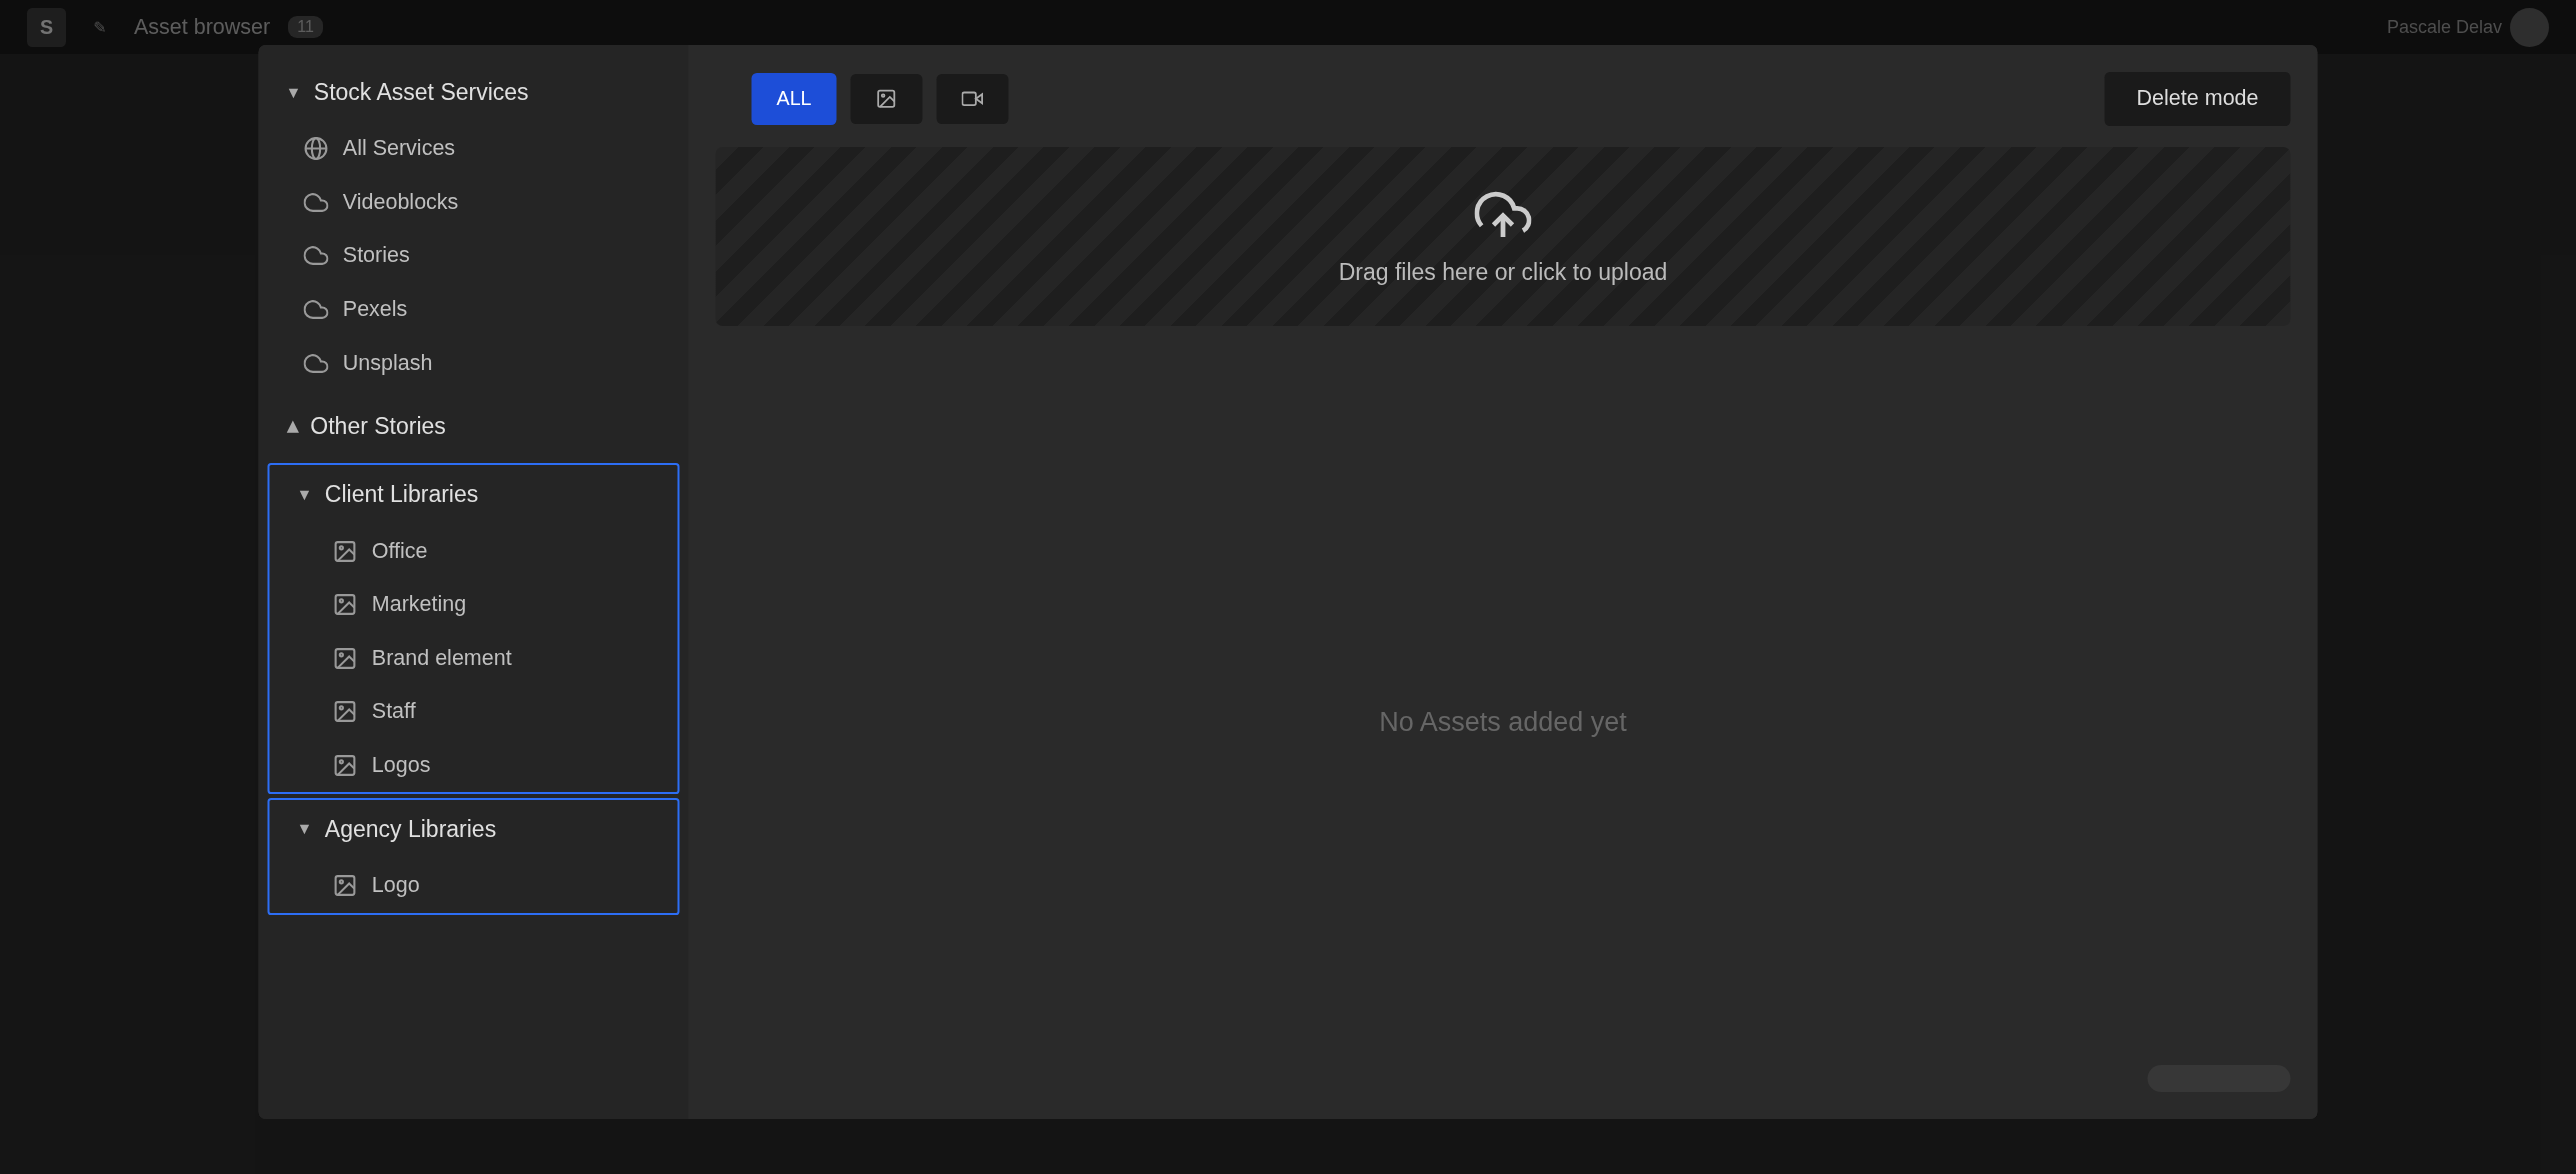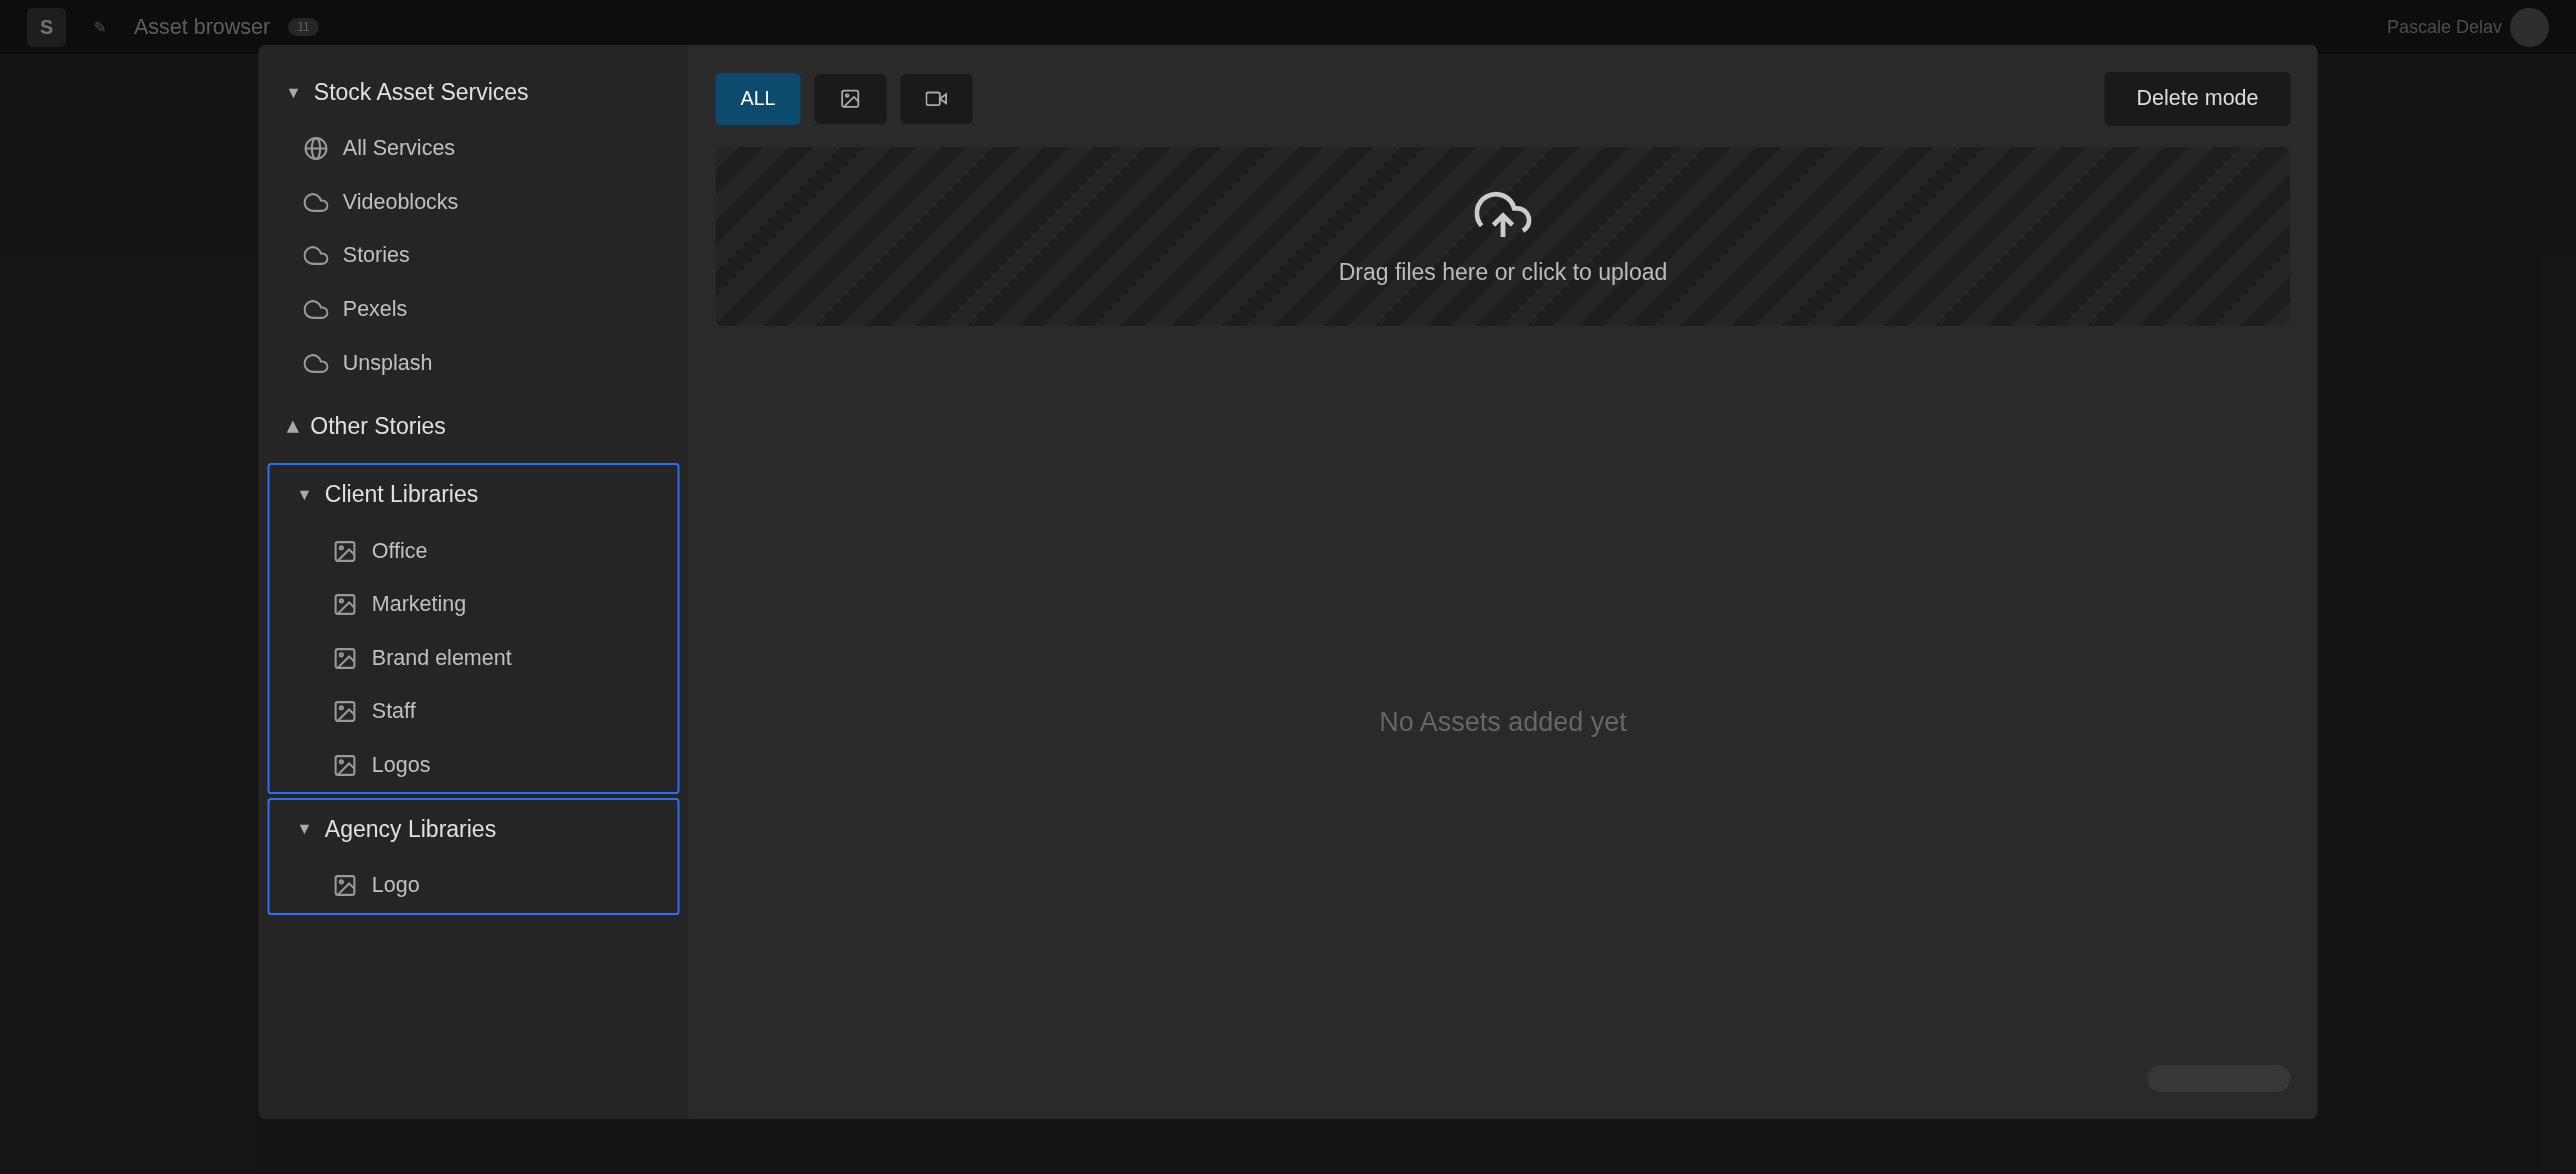--- a/index.html
+++ b/index.html
@@ -43,21 +43,21 @@
       display: flex; align-items: center; justify-content: center;
       color: #aaa; font-size: 16px;
     }
     .top-bar-title {
       color: #ccc;
       font-size: 21.5px;
     }
     .top-bar-badge {
       background: #555;
       color: #ccc;
-      font-size: 12px;
+      font-size: 16px;
       padding: 1.8px 9px;
       border-radius: 9px;
     }
     .top-bar-spacer { flex: 1; }
     .top-bar-user {
       display: flex; align-items: center; gap: 8px;
       color: #aaa; font-size: 18px;
     }
     .top-bar-avatar {
       width: 39px; height: 39px;
@@ -183,22 +183,23 @@
       background: #1a1a1a;
       border: none;
       border-radius: 5.4px;
       padding: 14.3px 25px;
       cursor: pointer;
       color: #aaa;
       font-size: 19.7px;
       display: flex; align-items: center; gap: 9px;
     }
     .filter-btn.active {
-      background: #0c4a6e;
+      background: #1d4ed8;
       color: #fff;
+      margin-left: 36px;
     }
     .filter-btn svg {
       width: 21.5px; height: 21.5px;
       fill: none;
       stroke: currentColor;
       stroke-width: 2;
     }
 
     .toolbar-spacer { flex: 1; }
 

